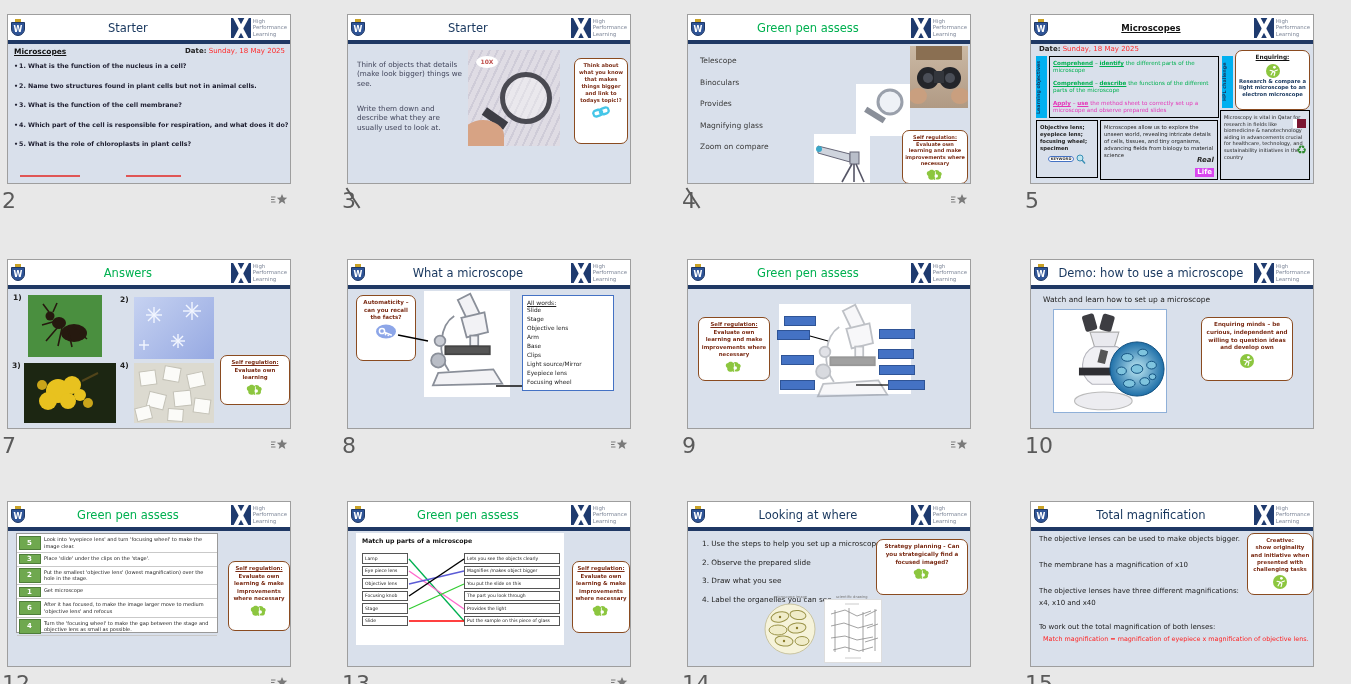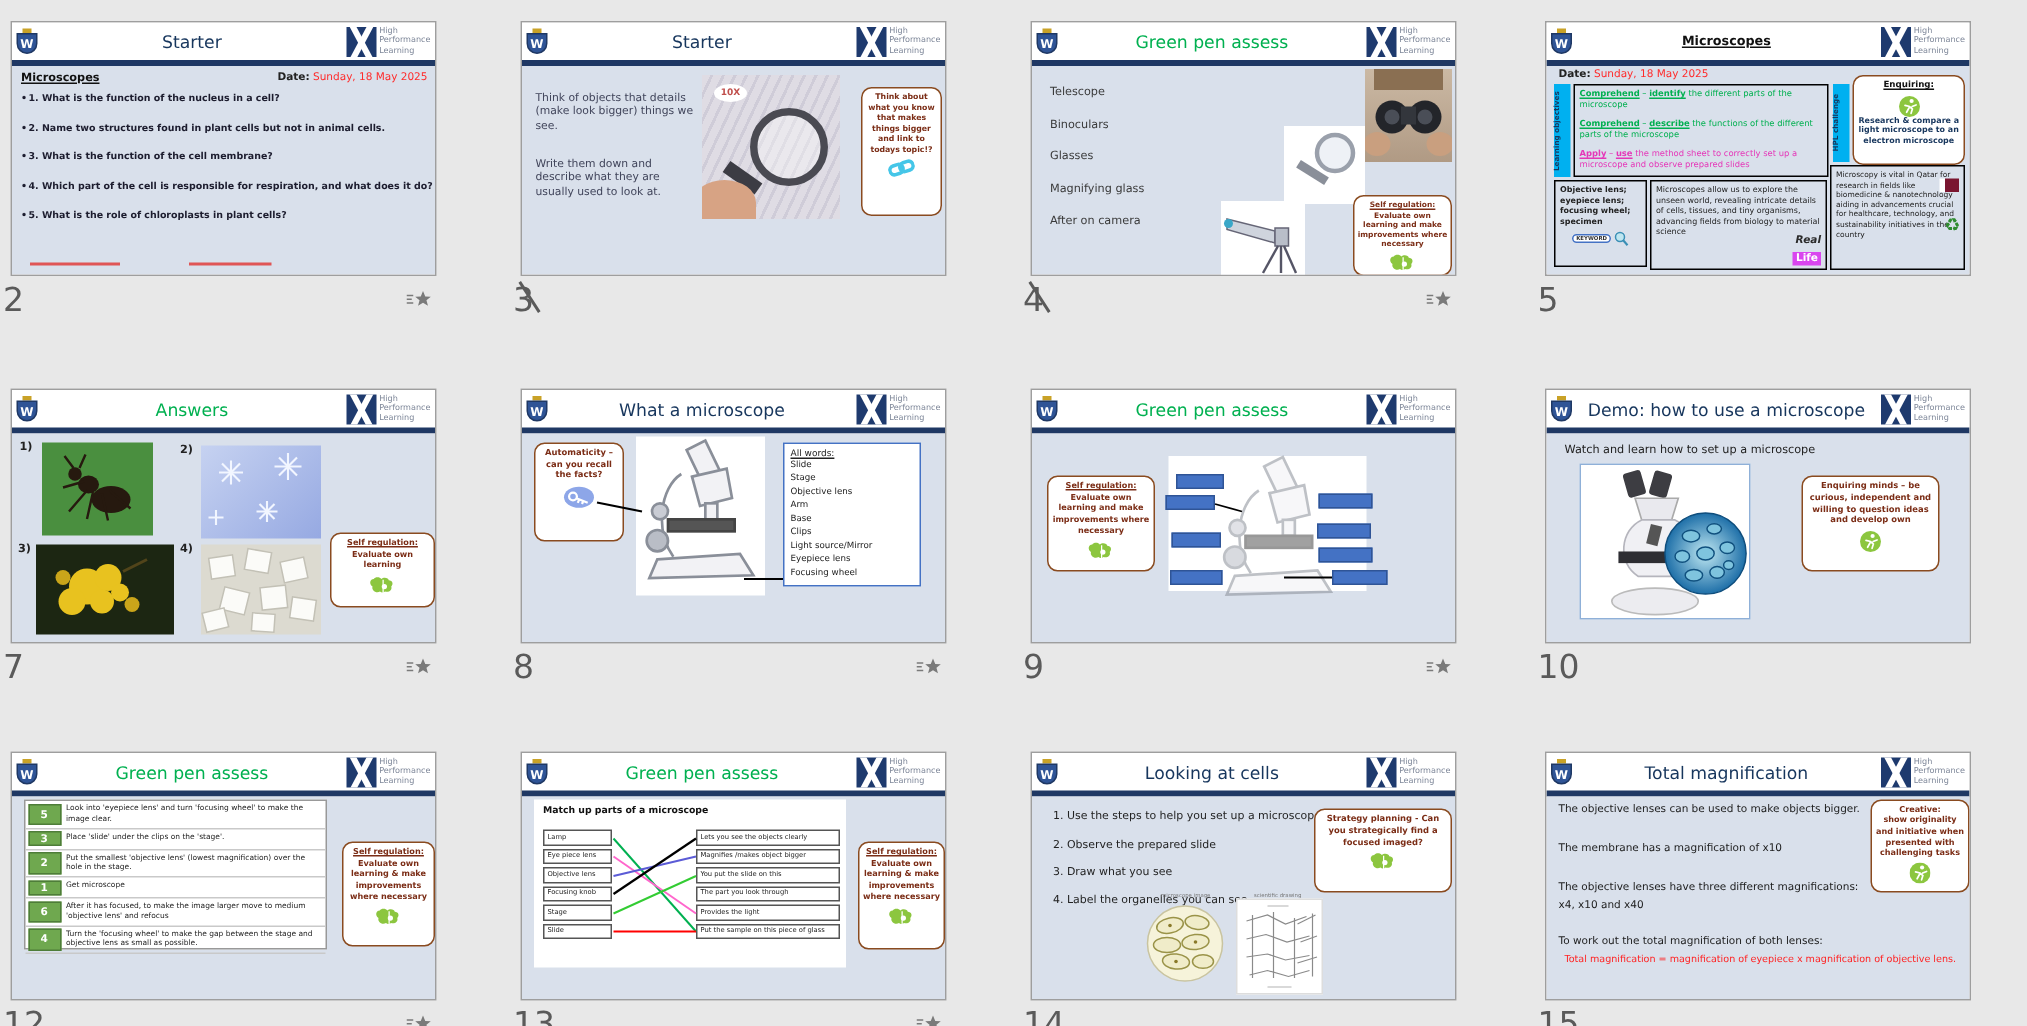--- a/index.html
+++ b/index.html
@@ -172,23 +172,23 @@
             <span>Learning</span>
           </div>
         </div>
     </div>
     <div class="navybar"></div>
     <div class="sbody">
       <div style="position:absolute;left:12px;top:12px">
 
       <div class="it">Telescope</div>
           <div class="it">Binoculars</div>
-          <div class="it">Glasses</div>
+          <div class="it">Provides</div>
           <div class="it">Magnifying glass</div>
-          <div class="it">After on camera</div>
+          <div class="it">Zoom on compare</div>
         </div>
       <div class="whitebox" style="left:168px;top:40px;width:54px;height:52px">
         <svg width="54" height="52" viewBox="0 0 54 52">
           <circle cx="34" cy="18" r="12" fill="#eef1f6" stroke="#9aa0ab" stroke-width="3"></circle>
           <rect x="8" y="28" width="22" height="6" fill="#8a8f99" transform="rotate(32 19 31)"></rect>
         </svg>
       </div>
       <div class="imgbox" style="left:222px;top:2px;width:58px;height:62px;background:linear-gradient(180deg,#cbb9a4,#b09a84)">
         <svg width="58" height="62" viewBox="0 0 58 62">
           <path d="M6 0h46v14H6z" fill="#8a6f52"></path>
@@ -789,21 +789,21 @@
 
 </div>
 
 <div class="cell row3" style="left:680px;top:487px">
   <div class="slide">
     <div class="shead">
         <div class="shield">
           <span class="crown"></span>
           <span class="sh">W</span>
         </div>
-      <div class="stitle">Looking at cells</div>
+      <div class="stitle">Looking at where</div>
       <div class="hpl">
           <div class="hplmark"></div>
         <div class="hpltxt">
             <span>High</span>
             <span>Performance</span>
             <span>Learning</span>
           </div>
         </div>
     </div>
     <div class="navybar"></div>
@@ -880,21 +880,21 @@
           </div>
         </div>
     </div>
     <div class="navybar"></div>
     <div class="sbody">
       <div class="l15" style="left:8px;top:4px">The objective lenses can be used to make objects bigger.</div>
       <div class="l15" style="left:8px;top:30px">The membrane has a magnification of x10</div>
       <div class="l15" style="left:8px;top:56px">The objective lenses have three different magnifications:</div>
       <div class="l15" style="left:8px;top:68px">x4, x10 and x40</div>
       <div class="l15" style="left:8px;top:92px">To work out the total magnification of both lenses:</div>
-      <div class="l15" style="left:12px;top:104px;color:#ff2222;font-size:6.4px">Total magnification = magnification of eyepiece x magnification of objective lens.</div>
+      <div class="l15" style="left:12px;top:104px;color:#ff2222;font-size:6.4px">Match magnification = magnification of eyepiece x magnification of objective lens.</div>
       <div class="hbox" style="left:216px;top:2px;width:66px;height:62px;font-size:5.4px;line-height:1.35">
         <div style="font-weight:bold">Creative:</div>
         <div>show originality and initiative when presented with challenging tasks</div>
 
   <svg class="icn" width="14" height="14" viewBox="0 0 16 16">
     <circle cx="8" cy="8" r="8" fill="#8cc63f"></circle>
             <circle cx="9.6" cy="3.8" r="1.6" fill="#fff"></circle>
     <path d="M4.6 7.2l3.4.8 2.2 2-1 3.2M8 8.4l-2.2 4M10 8l3-1.2" stroke="#fff" stroke-width="1.3" fill="none" stroke-linecap="round"></path>
   </svg>
 

